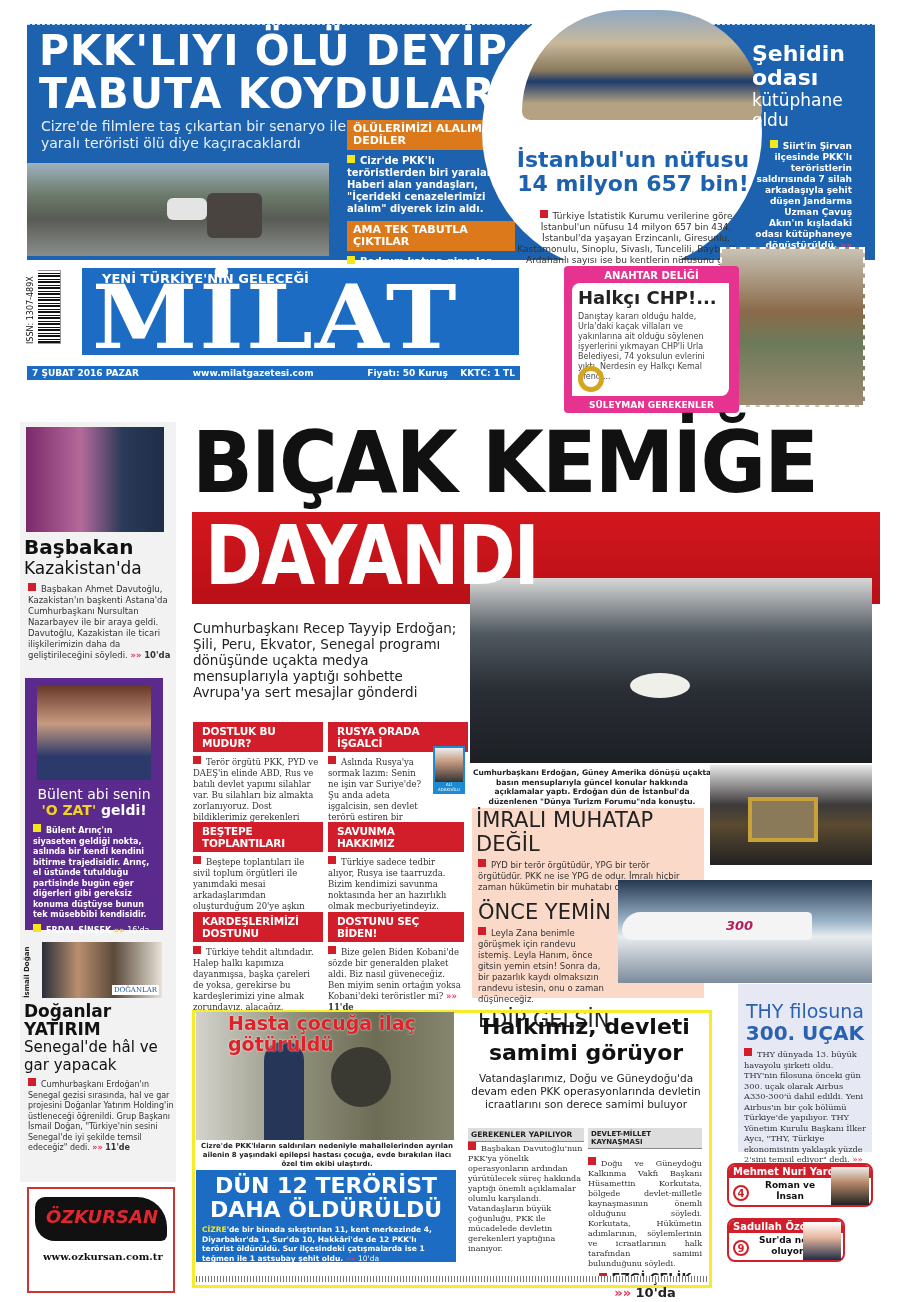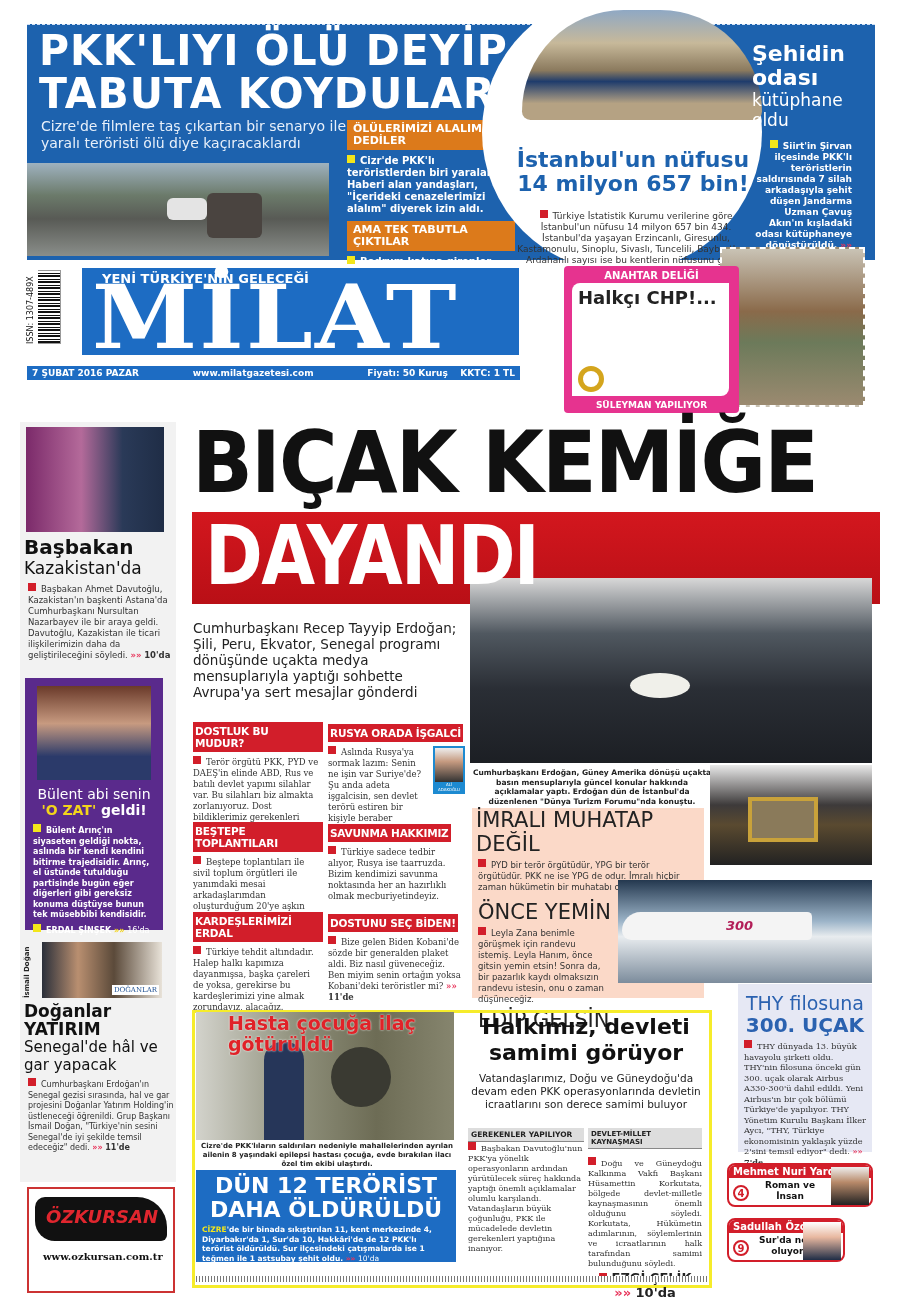--- a/index.html
+++ b/index.html
@@ -40,21 +40,21 @@
 #lcol{left:20px;top:422px;width:156px;height:760px;background:#f2f2f2}
 .lphoto{position:absolute}
 .purple{background:#5a2a8c}
 .tiny{font-size:8.5px;line-height:11px}
 
 #h-bicak{left:192px;top:418px;width:690px;font-family:"DejaVu Sans",sans-serif;font-weight:900;font-size:86px;line-height:88px;color:#111;letter-spacing:-2px;transform:scaleX(0.93);transform-origin:left}
 #h-red{left:192px;top:512px;width:688px;height:92px;background:linear-gradient(180deg,#d3171e,#b90f16);border-radius:0 0 0 0}
 #h-dayandi{left:205px;top:510px;font-weight:900;font-size:82px;line-height:92px;color:#fff;letter-spacing:-2px;transform:scaleX(0.85);transform-origin:left}
 #plane-img{left:470px;top:578px;width:402px;height:185px;background:linear-gradient(180deg,#d8d8d8,#505860 30%,#2a2e35 60%,#1c1f24)}
 #deck{left:193px;top:620px;width:272px;font-size:13.5px;line-height:16px;color:#222}
-.rbar{background:#d21e2a;color:#fff;font-weight:bold;font-size:10.5px;padding:3px 2px;display:inline-block;letter-spacing:-.2px}
+.rbar{background:#d21e2a;color:#fff;font-weight:bold;font-size:10.5px;padding:3px 9px;display:inline-block;letter-spacing:-.2px}
 .serif{font-family:"DejaVu Serif",serif;font-size:8.5px;line-height:11px;color:#333}
 #caption{left:472px;top:768px;width:240px;font-size:7.5px;line-height:9.5px;font-weight:bold;text-align:center;color:#222}
 #imrali{left:472px;top:808px;width:232px;height:190px;background:#fbd9c8}
 #award-img{left:710px;top:765px;width:162px;height:100px;background:linear-gradient(180deg,#e9e9e9,#3d3a3a 40%,#5a4a30 60%,#222)}
 #thy-img{left:618px;top:880px;width:254px;height:103px;background:linear-gradient(180deg,#24384f,#9cb4c8 40%,#e8ecef 55%,#7c8c9c)}
 #thybox{left:738px;top:984px;width:134px;height:168px;background:#e6e8f4}
 
 #yellow{left:192px;top:1010px;width:520px;height:278px;border:3px solid #f6ec2a}
 #child-img{left:196px;top:1012px;width:258px;height:128px;background:linear-gradient(90deg,#d3d3cc,#8e8f7a 40%,#6d6c55 70%,#86856e)}
 #dun{left:196px;top:1170px;width:260px;height:92px;background:#1d6cc3;color:#fff}
@@ -104,23 +104,24 @@
 <div id="dateline" class="abs">
   <span>7 ŞUBAT 2016 PAZAR</span>
   <span>www.milatgazetesi.com</span>
   <span><span>Fiyatı: 50 Kuruş</span>&nbsp;&nbsp;&nbsp;&nbsp;<span>KKTC: 1 TL</span></span>
 </div>
 
 <div id="anahtar" class="abs">
   <div id="an-title">ANAHTAR DELİĞİ</div>
   <div id="an-inner">
     <div id="an-h">Halkçı CHP!...</div>
+    <div id="an-p">Danıştay kararı olduğu halde, Urla'daki kaçak villaları ve yakınlarına ait olduğu söylenen işyerlerini yıkmayan CHP'li Urla Belediyesi, 74 yoksulun evlerini yıktı. Nerdesin ey Halkçı Kemal efendi...</div>
     <div style="position:absolute;left:6px;bottom:4px;width:26px;height:26px;border-radius:50%;border:5px solid #d4a51d"></div>
   </div>
-  <div id="an-by">SÜLEYMAN YAPILIYOR</div>
+  <div id="an-by">SÜLEYMAN GEREKENLER</div>
 </div>
 
 <div id="lcol" class="abs">
   <div class="lphoto" style="left:6px;top:5px;width:138px;height:105px;background:linear-gradient(90deg,#7b2a6a,#b46a9a 40%,#2a3a58 70%,#1f2d46)"></div>
   <div class="abs" style="left:4px;top:114px;width:150px">
     <div style="font-weight:900;font-size:20px;line-height:22px;color:#111">Başbakan</div>
     <div style="font-size:17px;line-height:20px;color:#111">Kazakistan'da</div>
     <div class="tiny" style="margin-top:5px;padding-left:4px;color:#333"><span class="r-sq"></span><span>Başbakan Ahmet Davutoğlu, Kazakistan'ın başkenti Astana'da Cumhurbaşkanı Nursultan Nazarbayev ile bir araya geldi. Davutoğlu, Kazakistan ile ticari ilişkilerimizin daha da geliştirileceğini söyledi.</span> <span class="arr">»»</span> <b>10'da</b></div>
   </div>
   <div class="abs purple" style="left:5px;top:256px;width:138px;height:252px">
@@ -172,21 +173,21 @@
 </div>
 <div class="abs" style="left:193px;top:822px;width:130px">
   <div class="rbar">BEŞTEPE TOPLANTILARI</div>
   <div class="serif" style="margin-top:4px"><span class="r-sq"></span><span>Beştepe toplantıları ile sivil toplum örgütleri ile yanımdaki mesai arkadaşlarımdan oluşturduğum 20'ye aşkın ekibimle temaslar sürdürülecek.</span></div>
 </div>
 <div class="abs" style="left:328px;top:822px;width:136px">
   <div class="rbar">SAVUNMA HAKKIMIZ</div>
   <div class="serif" style="margin-top:4px"><span class="r-sq"></span><span>Türkiye sadece tedbir alıyor, Rusya ise taarruzda. Bizim kendimizi savunma noktasında her an hazırlıklı olmak mecburiyetindeyiz.</span></div>
 </div>
 <div class="abs" style="left:193px;top:912px;width:130px">
-  <div class="rbar">KARDEŞLERİMİZİ ERDAL</div>
+  <div class="rbar">KARDEŞLERİMİZİ DOSTUNU</div>
   <div class="serif" style="margin-top:4px"><span class="r-sq"></span><span>Türkiye tehdit altındadır. Halep halkı kapımıza dayanmışsa, başka çareleri de yoksa, gerekirse bu kardeşlerimizi yine almak zorundayız, alacağız.</span></div>
 </div>
 <div class="abs" style="left:328px;top:912px;width:136px">
   <div class="rbar">DOSTUNU SEÇ BİDEN!</div>
   <div class="serif" style="margin-top:4px"><span class="r-sq"></span><span>Bize gelen Biden Kobani'de sözde bir generalden plaket aldi. Biz nasıl güveneceğiz. Ben miyim senin ortağın yoksa Kobani'deki teröristler mi?</span> <span class="arr">»»</span> <b>11'de</b></div>
 </div>
 
 <div id="caption" class="abs">Cumhurbaşkanı Erdoğan, Güney Amerika dönüşü uçakta basın mensuplarıyla güncel konular hakkında açıklamalar yaptı. Erdoğan dün de İstanbul'da düzenlenen "Dünya Turizm Forumu"nda konuştu.</div>
 <div id="imrali" class="abs">
   <div style="font-size:21px;line-height:24px;color:#222;padding:0 4px">İMRALI MUHATAP DEĞİL</div>
@@ -196,21 +197,21 @@
   <div style="font-size:21px;line-height:24px;color:#222;padding:0 6px">EDİP GELSİN</div>
 </div>
 <div id="award-img" class="abs">
   <div style="position:absolute;left:38px;top:32px;width:70px;height:45px;border:4px solid #c9a23a;background:#8a7a5a"></div>
 </div>
 <div id="thy-img" class="abs">
   <div style="position:absolute;left:4px;top:32px;width:190px;height:28px;background:#f4f4f4;border-radius:40px 10px 10px 20px"></div>
   <div style="position:absolute;left:108px;top:38px;color:#b21e58;font-style:italic;font-weight:900;font-size:13px">300</div>
 </div>
 <div id="thybox" class="abs">
-  <div style="text-align:right;padding-right:8px;font-size:19px;line-height:22px;color:#2b62b0;margin-top:8px">THY filosuna</div>
+  <div style="text-align:right;padding-right:8px;font-size:19px;line-height:22px;color:#2b62b0;margin-top:16px">THY filosuna</div>
   <div style="text-align:right;padding-right:8px;font-size:20px;line-height:22px;color:#2b62b0;font-weight:900">300. UÇAK</div>
   <div class="serif" style="padding:4px 6px;font-size:8.2px;line-height:10.5px"><span class="r-sq"></span><span>THY dünyada 13. büyük havayolu şirketi oldu. THY'nin filosuna önceki gün 300. uçak olarak Airbus A330-300'ü dahil edildi. Yeni Airbus'ın bir çok bölümü Türkiye'de yapılıyor. THY Yönetim Kurulu Başkanı İlker Aycı, "THY, Türkiye ekonomisinin yaklaşık yüzde 2'sini temsil ediyor" dedi.</span> <span class="arr">»»</span> <b>7'de</b></div>
 </div>
 
 <div class="colbox" style="left:727px;top:1163px;width:146px">
   <div style="background:#d21e2a;color:#fff;font-size:10px;font-weight:bold;padding:1px 4px;border-radius:6px 6px 0 0">Mehmet Nuri Yardım</div>
   <div style="position:absolute;left:4px;top:20px;width:16px;height:16px;border:2px solid #d21e2a;border-radius:50%;font-size:10px;text-align:center;line-height:13px;font-weight:bold;color:#d21e2a">4</div>
   <div style="position:absolute;left:26px;top:15px;width:70px;text-align:center;font-size:9px;font-weight:bold;color:#111;line-height:11px">Roman ve İnsan</div>
   <div style="position:absolute;right:2px;top:2px;width:38px;height:38px;background:linear-gradient(180deg,#eee,#b88a6a 40%,#222)"></div>
 </div>

